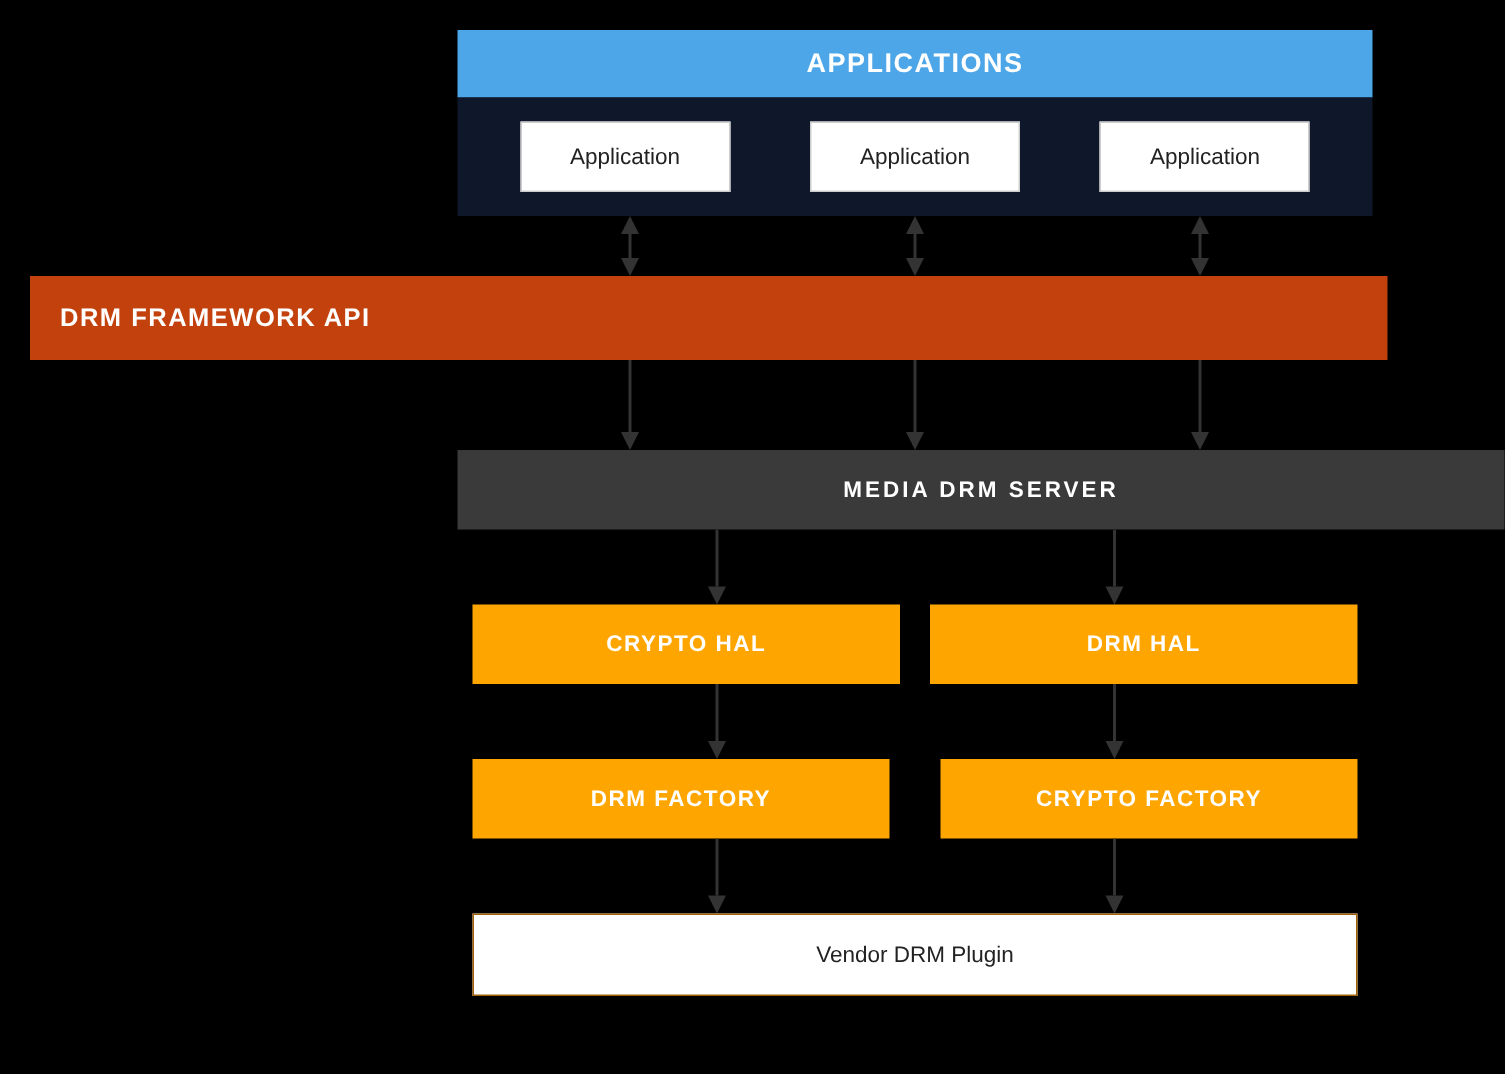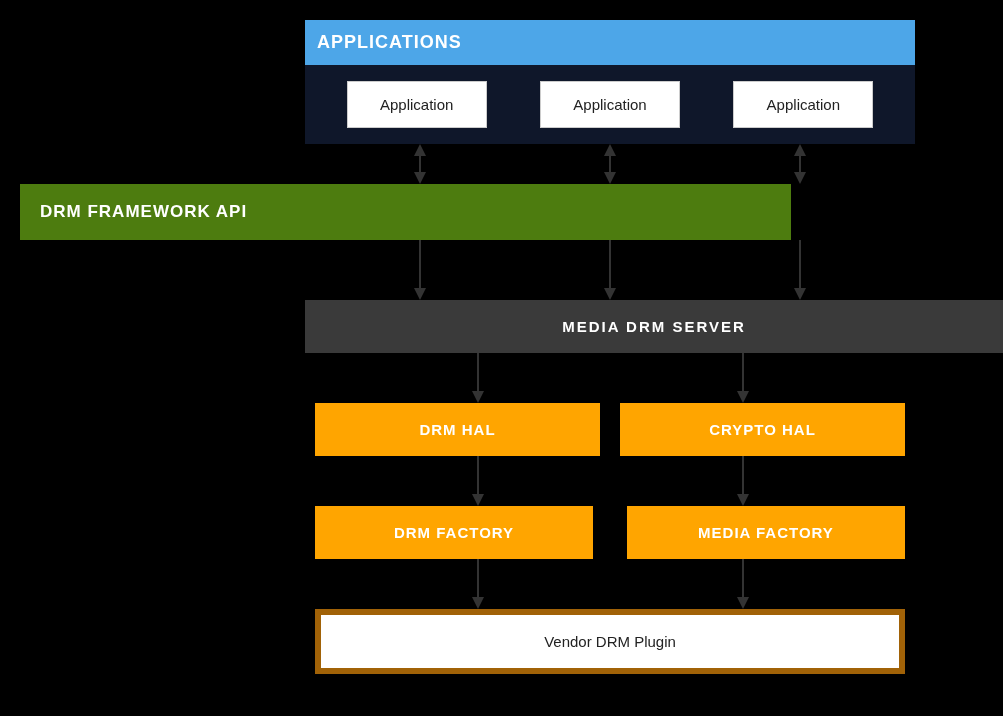--- a/index.html
+++ b/index.html
@@ -20,20 +20,21 @@
 
     
     .applications-block {
       width: 610px;
       margin-left: 295px;
       border: none;
     }
     .applications-header {
       background-color: #4da6e8;
       color: white;
+      text-align: center;
       padding: 12px;
       font-size: 18px;
       font-weight: bold;
       letter-spacing: 1px;
     }
     .applications-boxes {
       background-color: #0f172a;
       display: flex;
       justify-content: space-around;
       padding: 16px 20px;
@@ -55,23 +56,23 @@
       width: 610px;
       margin-left: 295px;
       justify-content: space-around;
       padding: 0 20px;
       position: relative;
       height: 40px;
     }
 
     
     .drm-framework {
-      width: 771px;
+      width: 905px;
       margin-left: 10px;
-      background-color: #4d7c0f;
+      background-color: #c2410c;
       color: white;
       font-size: 17px;
       font-weight: bold;
       letter-spacing: 1px;
       padding: 18px 20px;
       display: flex;
       align-items: center;
     }
 
     
@@ -170,21 +171,21 @@
     
     .plugin-row {
       display: flex;
       width: 610px;
       margin-left: 295px;
       justify-content: space-around;
       padding: 0 10px;
       gap: 20px;
     }
     .plugin-box {
-      border: 6px solid #a16207;
+      border: 1px solid #a16207;
       background-color: white;
       color: #222;
       font-size: 15px;
       text-align: center;
       padding: 18px;
       flex: 1;
     }
   </style>
 </head>
 <body>
@@ -272,24 +273,24 @@
     <div style="display:flex;flex-direction:column;align-items:center;flex:1;height:50px;">
       <svg width="14" height="50">
         <line x1="7" y1="0" x2="7" y2="38" stroke="#333" stroke-width="2"></line>
         <polygon points="7,50 1,38 13,38" fill="#333"></polygon>
       </svg>
     </div>
   </div>
 
   <div class="hal-row">
     <div class="hal-box">
+      <span>CRYPTO HAL</span>
+    </div>
+    <div class="hal-box">
       <span>DRM HAL</span>
-    </div>
-    <div class="hal-box">
-      <span>CRYPTO HAL</span>
     </div>
   </div>
 
   <div class="arrows-row4">
     <div style="display:flex;flex-direction:column;align-items:center;flex:1;height:50px;">
       <svg width="14" height="50">
         <line x1="7" y1="0" x2="7" y2="38" stroke="#333" stroke-width="2"></line>
         <polygon points="7,50 1,38 13,38" fill="#333"></polygon>
       </svg>
     </div>
@@ -299,21 +300,21 @@
         <polygon points="7,50 1,38 13,38" fill="#333"></polygon>
       </svg>
     </div>
   </div>
 
   <div class="factory-row">
     <div class="factory-box">
       <span>DRM FACTORY</span>
     </div>
     <div class="factory-box">
-      <span>MEDIA FACTORY</span>
+      <span>CRYPTO FACTORY</span>
     </div>
   </div>
 
   <div class="arrows-row5">
     <div style="display:flex;flex-direction:column;align-items:center;flex:1;height:50px;">
       <svg width="14" height="50">
         <line x1="7" y1="0" x2="7" y2="38" stroke="#333" stroke-width="2"></line>
         <polygon points="7,50 1,38 13,38" fill="#333"></polygon>
       </svg>
     </div>

